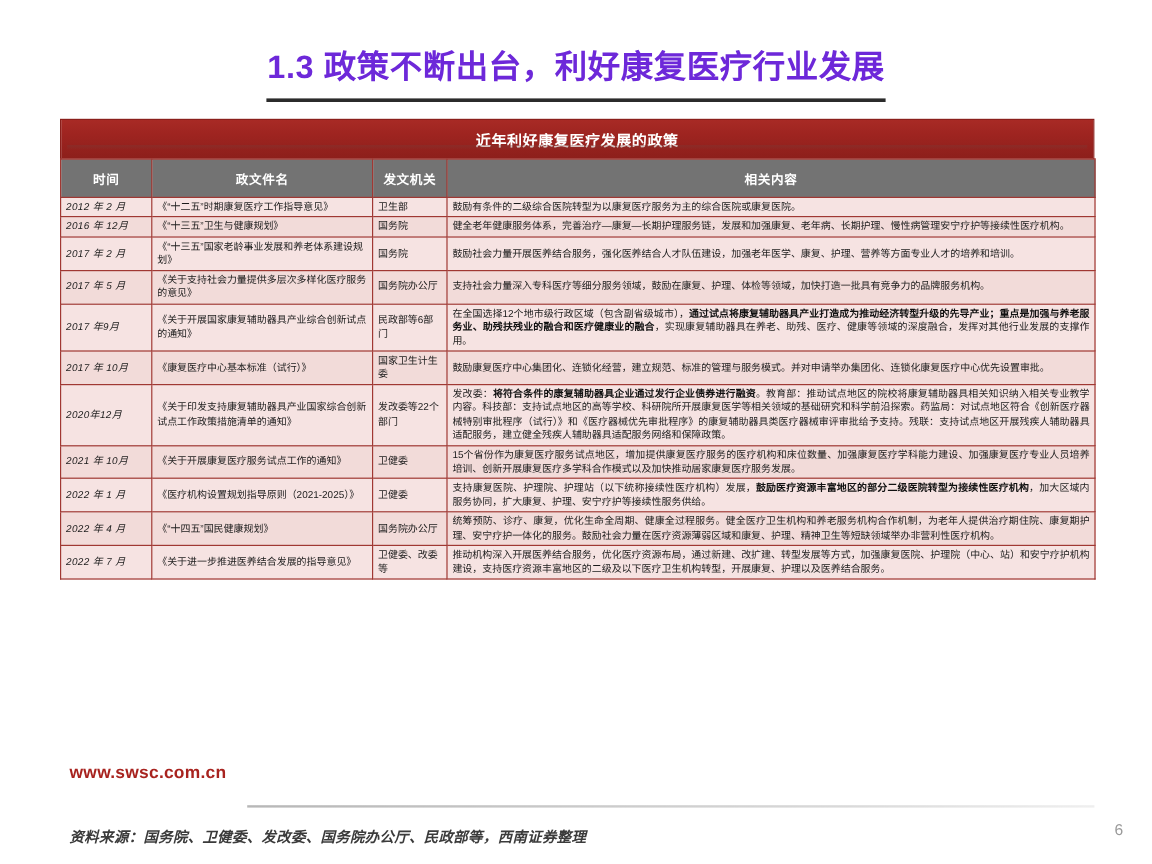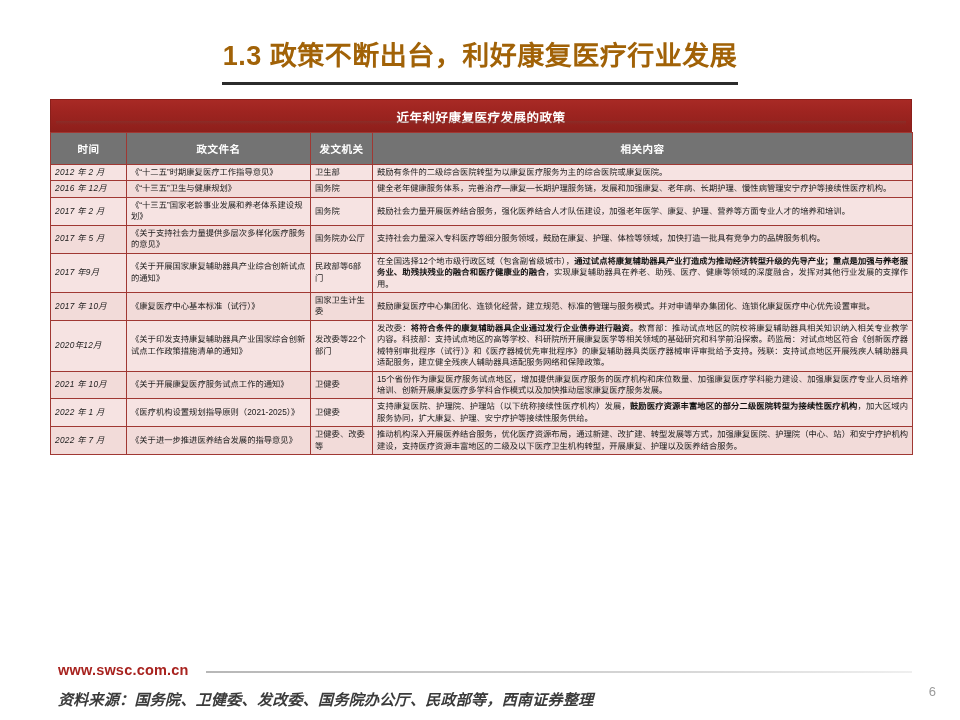--- a/index.html
+++ b/index.html
@@ -17,21 +17,21 @@
 
   
   .slide-title {
     position: absolute;
     top: 34px;
     left: 0;
     width: 960px;
     text-align: center;
     font-size: 27px;
     font-weight: bold;
-    color: #a16207;
+    color: #6d28d9;
     letter-spacing: 0.5px;
     white-space: nowrap;
   }
   .title-rule {
     position: absolute;
     top: 82px;
     left: 222px;
     width: 516px;
     height: 3px;
     background: #2b2b2b;
@@ -111,39 +111,39 @@
   td.cell-doc    { text-align: left;  }
   td.cell-org    { text-align: left;  }
   td.cell-detail { text-align: justify; text-justify: inter-ideograph; }
 
   .cell-detail b { font-weight: bold; color: #111111; }
 
   
   .footer-url {
     position: absolute;
     left: 58px;
-    top: 662px;
+    top: 636px;
     font-size: 14.5px;
     font-weight: bold;
     color: #a8231f;
     letter-spacing: 0.2px;
   }
   .footer-rule {
     position: absolute;
     left: 206px;
     top: 671px;
     width: 706px;
     height: 2px;
     background: linear-gradient(90deg, #b7b7b7, #d9d9d9 70%, #efefef);
   }
   .footer-source {
     position: absolute;
     left: 58px;
     top: 688px;
-    font-size: 15px;
+    font-size: 12px;
     font-style: italic;
     font-weight: bold;
     color: #3b3b3b;
     letter-spacing: 0.3px;
   }
   .page-number {
     position: absolute;
     right: 24px;
     top: 684px;
     font-size: 13px;
@@ -225,20 +225,26 @@
         <td class="cell-org">卫健委</td>
         <td class="cell-detail">15个省份作为康复医疗服务试点地区，增加提供康复医疗服务的医疗机构和床位数量、加强康复医疗学科能力建设、加强康复医疗专业人员培养培训、创新开展康复医疗多学科合作模式以及加快推动居家康复医疗服务发展。</td>
       </tr>
       <tr>
         <td class="cell-time">2022 年 1 月</td>
         <td class="cell-doc">《医疗机构设置规划指导原则（2021-2025）》</td>
         <td class="cell-org">卫健委</td>
         <td class="cell-detail"><span>支持康复医院、护理院、护理站（以下统称接续性医疗机构）发展，</span><b>鼓励医疗资源丰富地区的部分二级医院转型为接续性医疗机构</b><span>，加大区域内服务协同，扩大康复、护理、安宁疗护等接续性服务供给。</span></td>
       </tr>
       <tr>
+        <td class="cell-time">2022 年 4 月</td>
+        <td class="cell-doc">《“十四五”国民健康规划》</td>
+        <td class="cell-org">国务院办公厅</td>
+        <td class="cell-detail">统筹预防、诊疗、康复，优化生命全周期、健康全过程服务。健全医疗卫生机构和养老服务机构合作机制，为老年人提供治疗期住院、康复期护理、安宁疗护一体化的服务。鼓励社会力量在医疗资源薄弱区域和康复、护理、精神卫生等短缺领域举办非营利性医疗机构。</td>
+      </tr>
+      <tr>
         <td class="cell-time">2022 年 7 月</td>
         <td class="cell-doc">《关于进一步推进医养结合发展的指导意见》</td>
         <td class="cell-org">卫健委、改委等</td>
         <td class="cell-detail">推动机构深入开展医养结合服务，优化医疗资源布局，通过新建、改扩建、转型发展等方式，加强康复医院、护理院（中心、站）和安宁疗护机构建设，支持医疗资源丰富地区的二级及以下医疗卫生机构转型，开展康复、护理以及医养结合服务。</td>
       </tr>
     </tbody>
 </table>
 
 <div class="footer-url">www.swsc.com.cn</div>
 <div class="footer-rule"></div>

